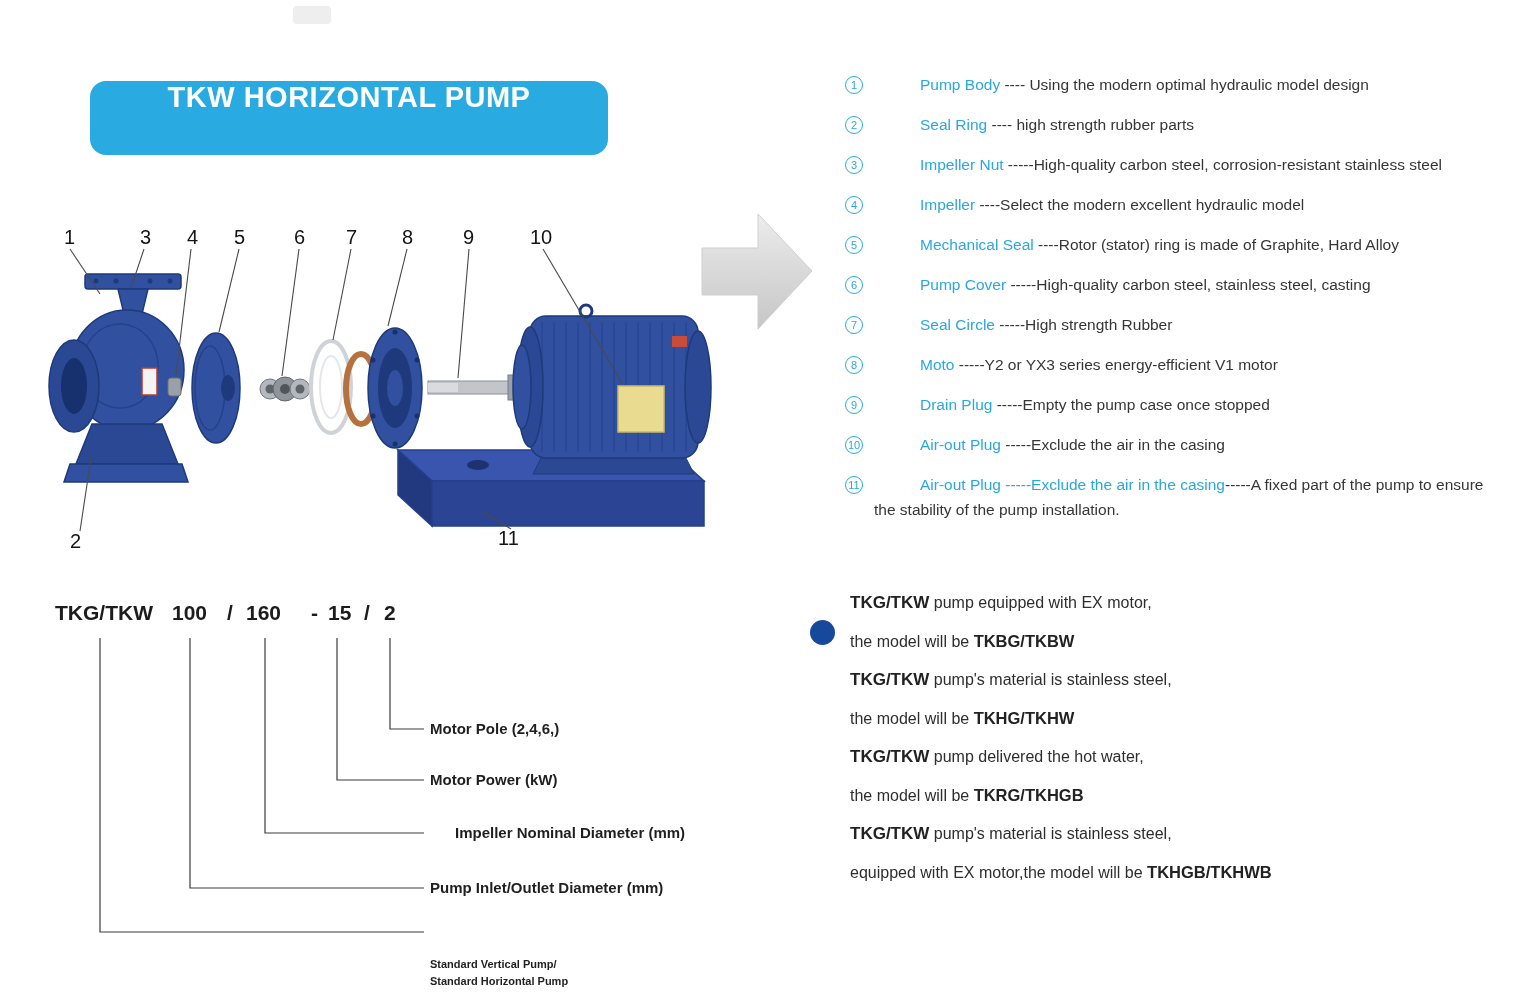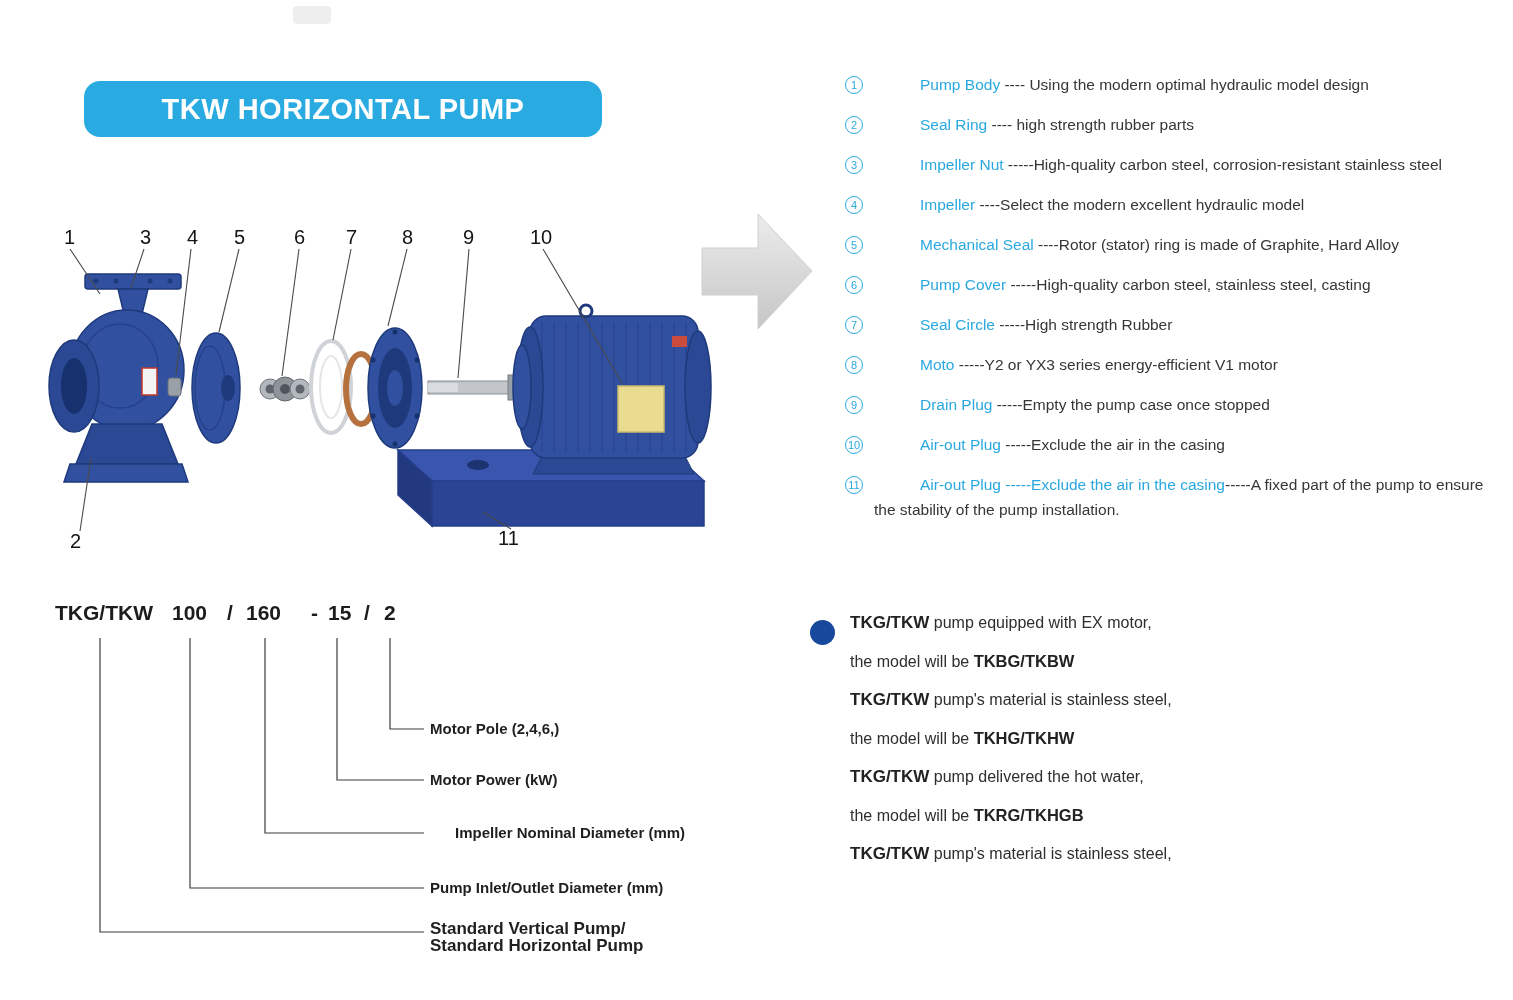--- a/index.html
+++ b/index.html
@@ -3,22 +3,22 @@
 <meta charset="utf-8">
 <style>
   html,body{margin:0;padding:0;background:#ffffff;}
   .page{position:relative;width:1513px;height:1000px;background:#ffffff;overflow:hidden;
         font-family:"Liberation Sans",sans-serif;color:#333;}
 
   .artifact{position:absolute;left:293px;top:6px;width:38px;height:18px;background:#e3e3e3;
             border-radius:4px;opacity:.6;}
 
   
-  .banner{position:absolute;left:84px;top:81px;width:518px;height:56px;background:#29abe2;
-          border-radius:16px;display:flex;align-items:center;justify-content:center;}
+  .banner{position:absolute;left:90px;top:81px;width:518px;height:74px;background:#29abe2;
+          border-radius:16px;display:flex;align-items:flex-start;justify-content:center;}
   .banner h1{margin:0;font-size:29px;font-weight:bold;color:#ffffff;letter-spacing:.5px;}
 
   
   .diagram{position:absolute;left:30px;top:218px;width:745px;height:350px;}
   .pb{fill:#31509f;stroke:#1e3a7c;stroke-width:1.5;}
   .pb2{fill:#2a4894;stroke:#1e3a7c;stroke-width:1.5;}
   .pd{fill:#1e3a7c;}
   .pd2{fill:#17306e;}
   .pbd{fill:none;stroke:#24418c;stroke-width:1.5;}
   .callout{font-family:"Liberation Sans",sans-serif;font-size:20px;fill:#141414;}
@@ -40,26 +40,26 @@
   
   .code{position:absolute;left:0;top:601px;width:470px;height:40px;font-weight:bold;
         font-size:21px;color:#1c1c1c;}
   .code span{position:absolute;top:0;}
   .seg0{left:55px;} .seg1{left:172px;} .seg2{left:227px;} .seg3{left:246px;}
   .seg4{left:311px;} .seg5{left:328px;} .seg6{left:364px;} .seg7{left:384px;}
   .tree{position:absolute;left:0;top:603px;}
   .tl{fill:none;stroke:#3c3c3c;stroke-width:1.2;}
   .mlabel{position:absolute;font-size:15px;font-weight:bold;color:#1f1f1f;line-height:18px;}
   .ml0{left:430px;top:720px;} .ml1{left:430px;top:771px;} .ml2{left:430px;top:824px;margin-left:25px;}
-  .ml3{left:430px;top:879px;} .ml4{left:430px;top:920px;font-size:17px;line-height:17px;}
+  .ml3{left:430px;top:879px;} .ml4{left:430px;top:956px;font-size:11px;line-height:17px;}
 
   
   .bullet{position:absolute;left:810px;top:620px;width:25px;height:25px;border-radius:50%;
           background:#16489c;}
-  .notes{position:absolute;left:850px;top:610px;width:660px;font-size:16px;color:#2e2e2e;}
+  .notes{position:absolute;left:850px;top:590px;width:660px;font-size:16px;color:#2e2e2e;}
   .notes p{margin:0 0 12px;line-height:26px;}
   .np{font-size:17px;font-weight:bold;color:#222;}
   .nm{font-size:16.5px;font-weight:bold;color:#222;}
 </style>
 </head>
 <body>
 
 <div class="page">
 
   <div class="artifact"></div>
@@ -244,16 +244,17 @@
     <div class="note">
       <p><span class="np">TKG/TKW</span><span> pump's material is stainless steel,</span></p>
       <p><span>the model will be </span><span class="nm">TKHG/TKHW</span></p>
     </div>
     <div class="note">
       <p><span class="np">TKG/TKW</span><span> pump delivered the hot water,</span></p>
       <p><span>the model will be </span><span class="nm">TKRG/TKHGB</span></p>
     </div>
     <div class="note">
       <p><span class="np">TKG/TKW</span><span> pump's material is stainless steel,</span></p>
+      <p><span>equipped with EX motor,the model will be </span><span class="nm">TKHGB/TKHWB</span></p>
     </div>
   </div>
 
 </div>
 
 </body></html>

